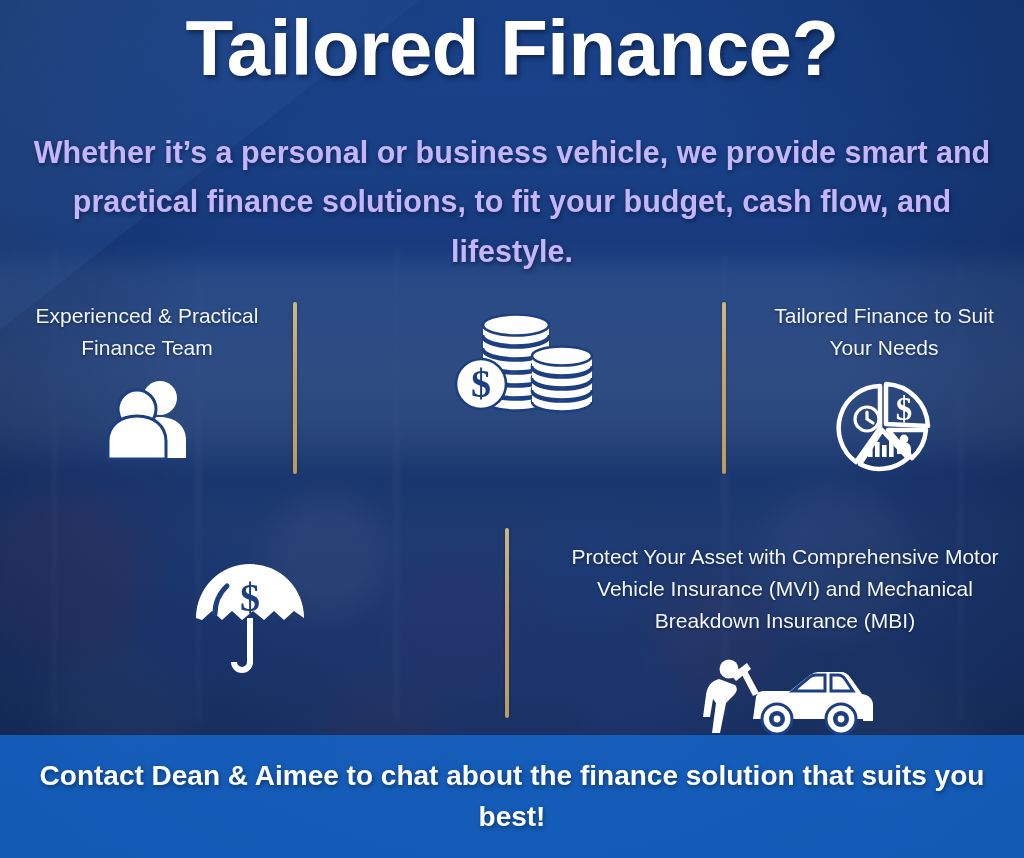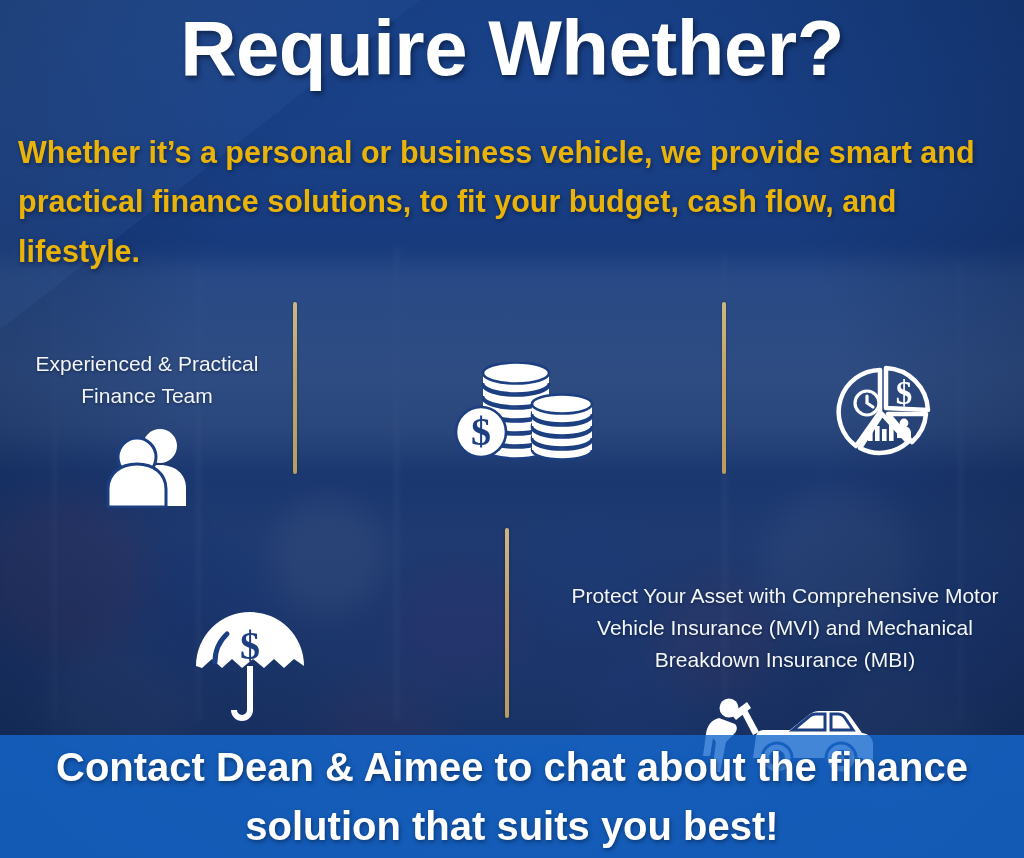--- a/index.html
+++ b/index.html
@@ -76,31 +76,31 @@
     font-size: 78px;
     font-weight: 700;
     letter-spacing: -0.5px;
     color: #ffffff;
     text-shadow: 2px 3px 5px rgba(4,14,38,0.55);
     line-height: 1.05;
   }
 
   .subtitle {
     position: absolute; top: 128px; left: 18px; width: 988px;
-    text-align: left;
+    text-align: center;
     font-size: 30.5px;
     font-weight: 700;
-    color: #eab308;
+    color: #c4b5fd;
     line-height: 1.62;
     text-shadow: 1px 2px 4px rgba(4,14,38,0.5);
   }
 
   
   .row { position: absolute; left: 0; width: 100%; }
-  .cell { position: absolute; text-align: center; margin-top: 48px; }
+  .cell { position: absolute; text-align: center; }
   .cell-label {
     font-size: 21px;
     font-weight: 400;
     color: #f2f5fa;
     line-height: 1.52;
     text-shadow: 0 1px 3px rgba(4,14,38,0.55);
   }
   .icon-wrap {
     display: flex; align-items: center; justify-content: center;
     margin-top: 14px;
@@ -115,21 +115,21 @@
   }
 
   
   .banner {
     position: absolute; left: 0; bottom: 0; width: 100%; height: 123px;
     background: rgba(20,104,206,0.80);
     display: flex; align-items: center; justify-content: center;
   }
   .banner-text {
     text-align: center;
-    font-size: 40px;
+    font-size: 28px;
     font-weight: 700;
     color: #ffffff;
     line-height: 1.46;
     padding: 0 26px;
     text-shadow: 1px 2px 4px rgba(4,20,50,0.5);
   }
 
   svg { display: block; }
 </style>
 </head>
@@ -144,21 +144,21 @@
     <div class="pole" style="left:394px; top:248px; height:472px;"></div>
     <div class="pole" style="left:722px; top:256px; height:462px;"></div>
     <div class="pole" style="left:958px; top:262px; height:458px;"></div>
     <div class="bg-tint"></div>
     <div class="bg-wedge"></div>
     <div class="bg-vignette"></div>
   </div>
 
   <div class="content">
 
-    <div class="title">Require Whether?</div>
+    <div class="title">Tailored Finance?</div>
 
     <div class="subtitle">Whether it’s a personal or business vehicle, we provide smart and practical finance solutions, to fit your budget, cash flow, and lifestyle.</div>
 
     <div class="row" style="top:300px; height:175px;">
 
       <div class="cell" style="left:8px; top:0; width:278px;">
         <div class="cell-label">Experienced &amp; Practical Finance Team</div>
         <div class="icon-wrap">
           <svg width="92" height="82" viewBox="0 0 92 82" aria-hidden="true">
             <g fill="#ffffff">
@@ -217,20 +217,21 @@
               <circle cx="27" cy="70" r="25"></circle>
             </g>
             <text x="27" y="83" font-family="&quot;Liberation Serif&quot;, serif" font-size="40" font-weight="700" fill="#1c3f82" text-anchor="middle">$</text>
           </svg>
         </div>
       </div>
 
       <div class="divider" style="left:722px; top:2px; height:172px;"></div>
 
       <div class="cell" style="left:752px; top:0; width:264px;">
+        <div class="cell-label">Tailored Finance to Suit Your Needs</div>
         <div class="icon-wrap">
           <svg width="100" height="100" viewBox="0 0 100 100" aria-hidden="true">
             <g fill="none" stroke="#ffffff" stroke-width="4.5" stroke-linejoin="round">
 
               <path d="M46 50 L46 8 A42 42 0 0 0 22 84 Z"></path>
 
               <path d="M48 52 L26 86 A42 42 0 0 0 74 80 Z"></path>
 
               <path d="M52 46 L52 6 A44 44 0 0 1 94 48 Z"></path>
 
@@ -277,21 +278,21 @@
             </g>
 
             <path d="M24 58 A38 38 0 0 1 36 30" stroke="#1c3f82" stroke-width="5" fill="none" stroke-linecap="round"></path>
             <text x="59" y="55" font-family="&quot;Liberation Serif&quot;, serif" font-size="40" font-weight="700" fill="#1c3f82" text-anchor="middle">$</text>
           </svg>
         </div>
       </div>
 
       <div class="divider" style="left:505px; top:0; height:190px;"></div>
 
-      <div class="cell" style="left:560px; top:4px; width:450px;">
+      <div class="cell" style="left:560px; top:13px; width:450px;">
         <div class="cell-label">Protect Your Asset with Comprehensive Motor Vehicle Insurance (MVI) and Mechanical Breakdown Insurance (MBI)</div>
         <div class="icon-wrap" style="margin-top:16px;">
           <svg width="180" height="84" viewBox="0 0 180 84" aria-hidden="true">
             <g fill="#ffffff">
 
               <circle cx="34" cy="16" r="9.5"></circle>
               <path d="M24 26 c-8 2 -12 8 -13 16 l-3 22 h7 l3 -18 l3 4 l-4 30 h8 l6 -30 l8 -8 c3 -3 4 -7 1 -10 Z"></path>
 
               <path d="M36 22 l16 -12 l4 6 l-15 12 Z"></path>
 

